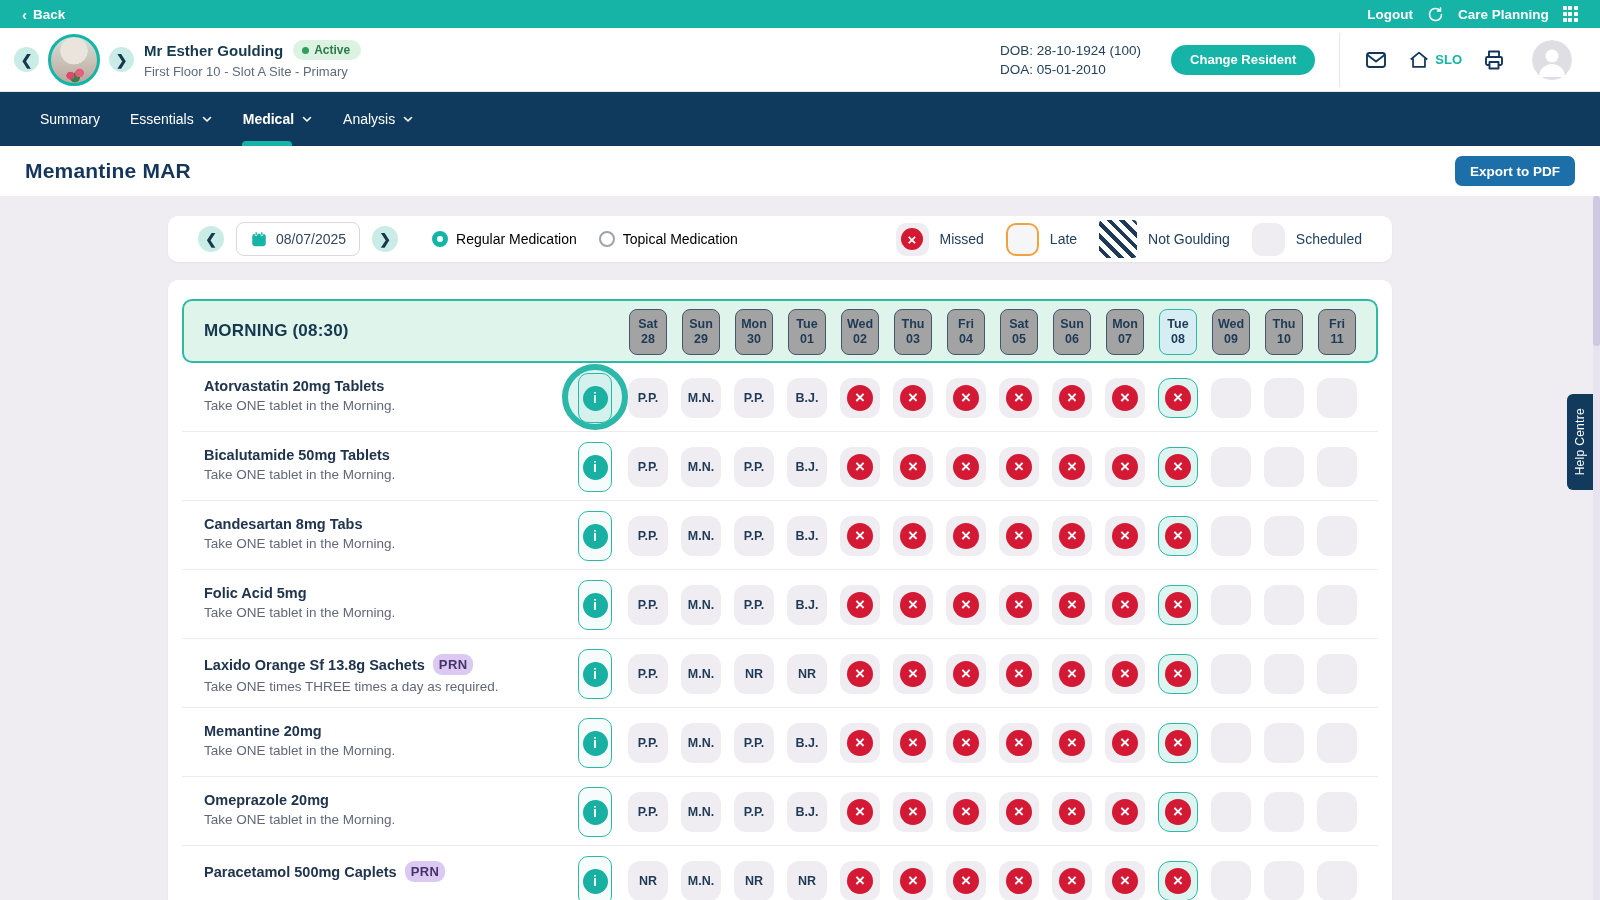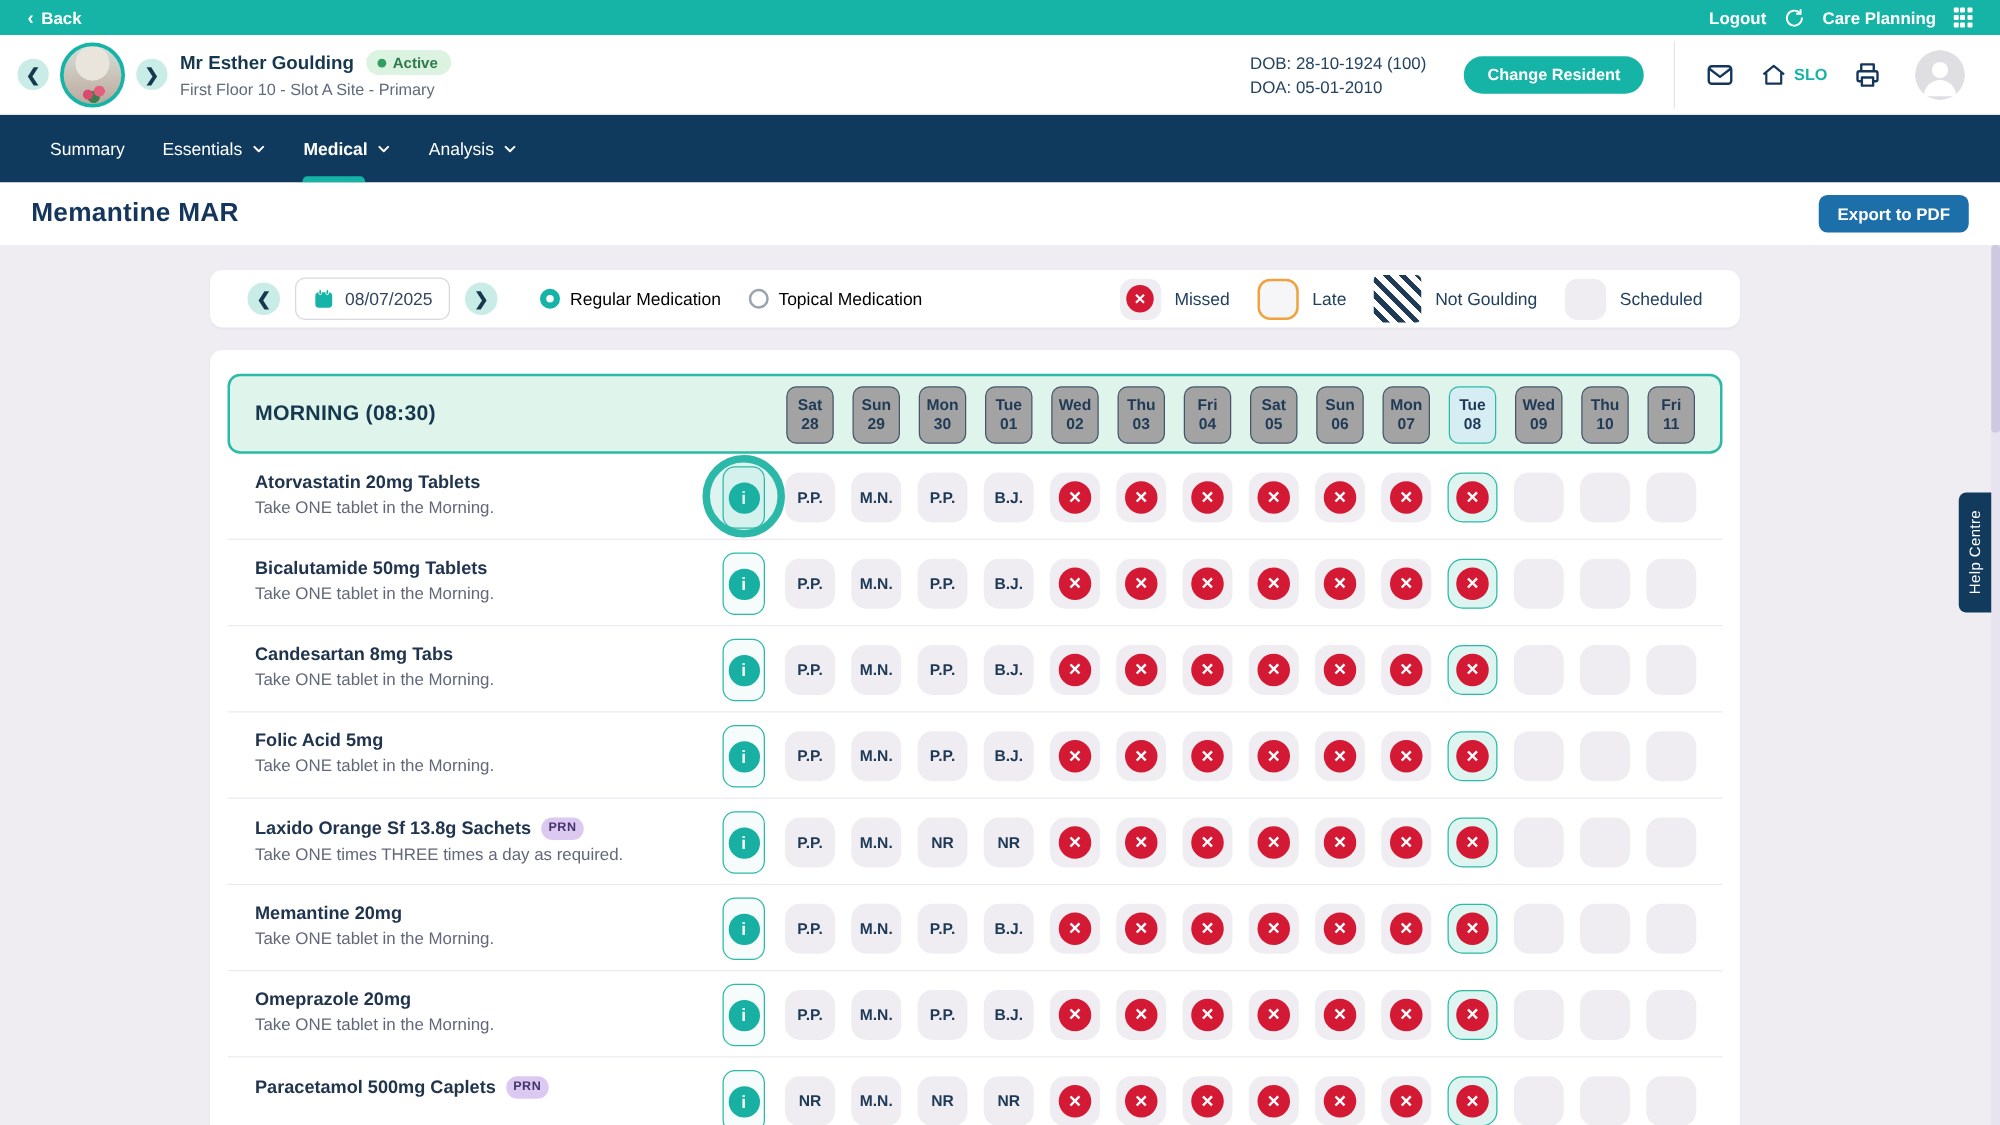--- a/index.html
+++ b/index.html
@@ -99,21 +99,21 @@
   .day-chip { position:absolute; top:8px; width:38px; height:46px; background:#a3a3a3; border:1.5px solid #44566B;
               border-radius:8px; display:flex; flex-direction:column; align-items:center; justify-content:center;
               font-size:12.5px; font-weight:700; color:#1E3A56; line-height:1.2; cursor:pointer; }
   .day-chip.today { background:#D7EDF4; border-color:#2CB9A6; }
 
   .mar-row { position:relative; height:69px; }
   .mar-row::after { content:""; position:absolute; left:14px; right:14px; bottom:0; height:1px; background:#ECEAF0; }
   .med-text { position:absolute; left:36px; top:15px; }
   .med-name-line { display:flex; align-items:center; gap:8px; }
   .med-name { font-size:14.5px; font-weight:700; color:#20344E; }
-  .prn-badge { background:#DCC9F1; color:#44346B; font-size:10px; font-weight:700; letter-spacing:.4px;
+  .prn-badge { background:#DCC9F1; color:#44346B; font-size:13px; font-weight:700; letter-spacing:.4px;
                border-radius:9px; padding:4px 6px; line-height:1; }
   .med-instr { font-size:13.5px; color:#62687A; margin-top:4px; }
 
   .info-btn { position:absolute; top:10px; width:34px; height:50px; border:1.5px solid #2CB9A6; border-radius:10px;
               background:#F6FCFB; display:flex; align-items:center; justify-content:center; cursor:pointer; }
   .info-i { width:25px; height:25px; border-radius:50%; background:#17B0A2; color:#fff;
             display:flex; align-items:center; justify-content:center; font-size:14px; font-weight:700; font-style:normal; }
   .focus-ring { position:absolute; top:1px; width:66px; height:66px; border-radius:50%;
                 border:6px solid #2BB8A8; background:rgba(43,184,168,.16); z-index:2; pointer-events:none; }
 

